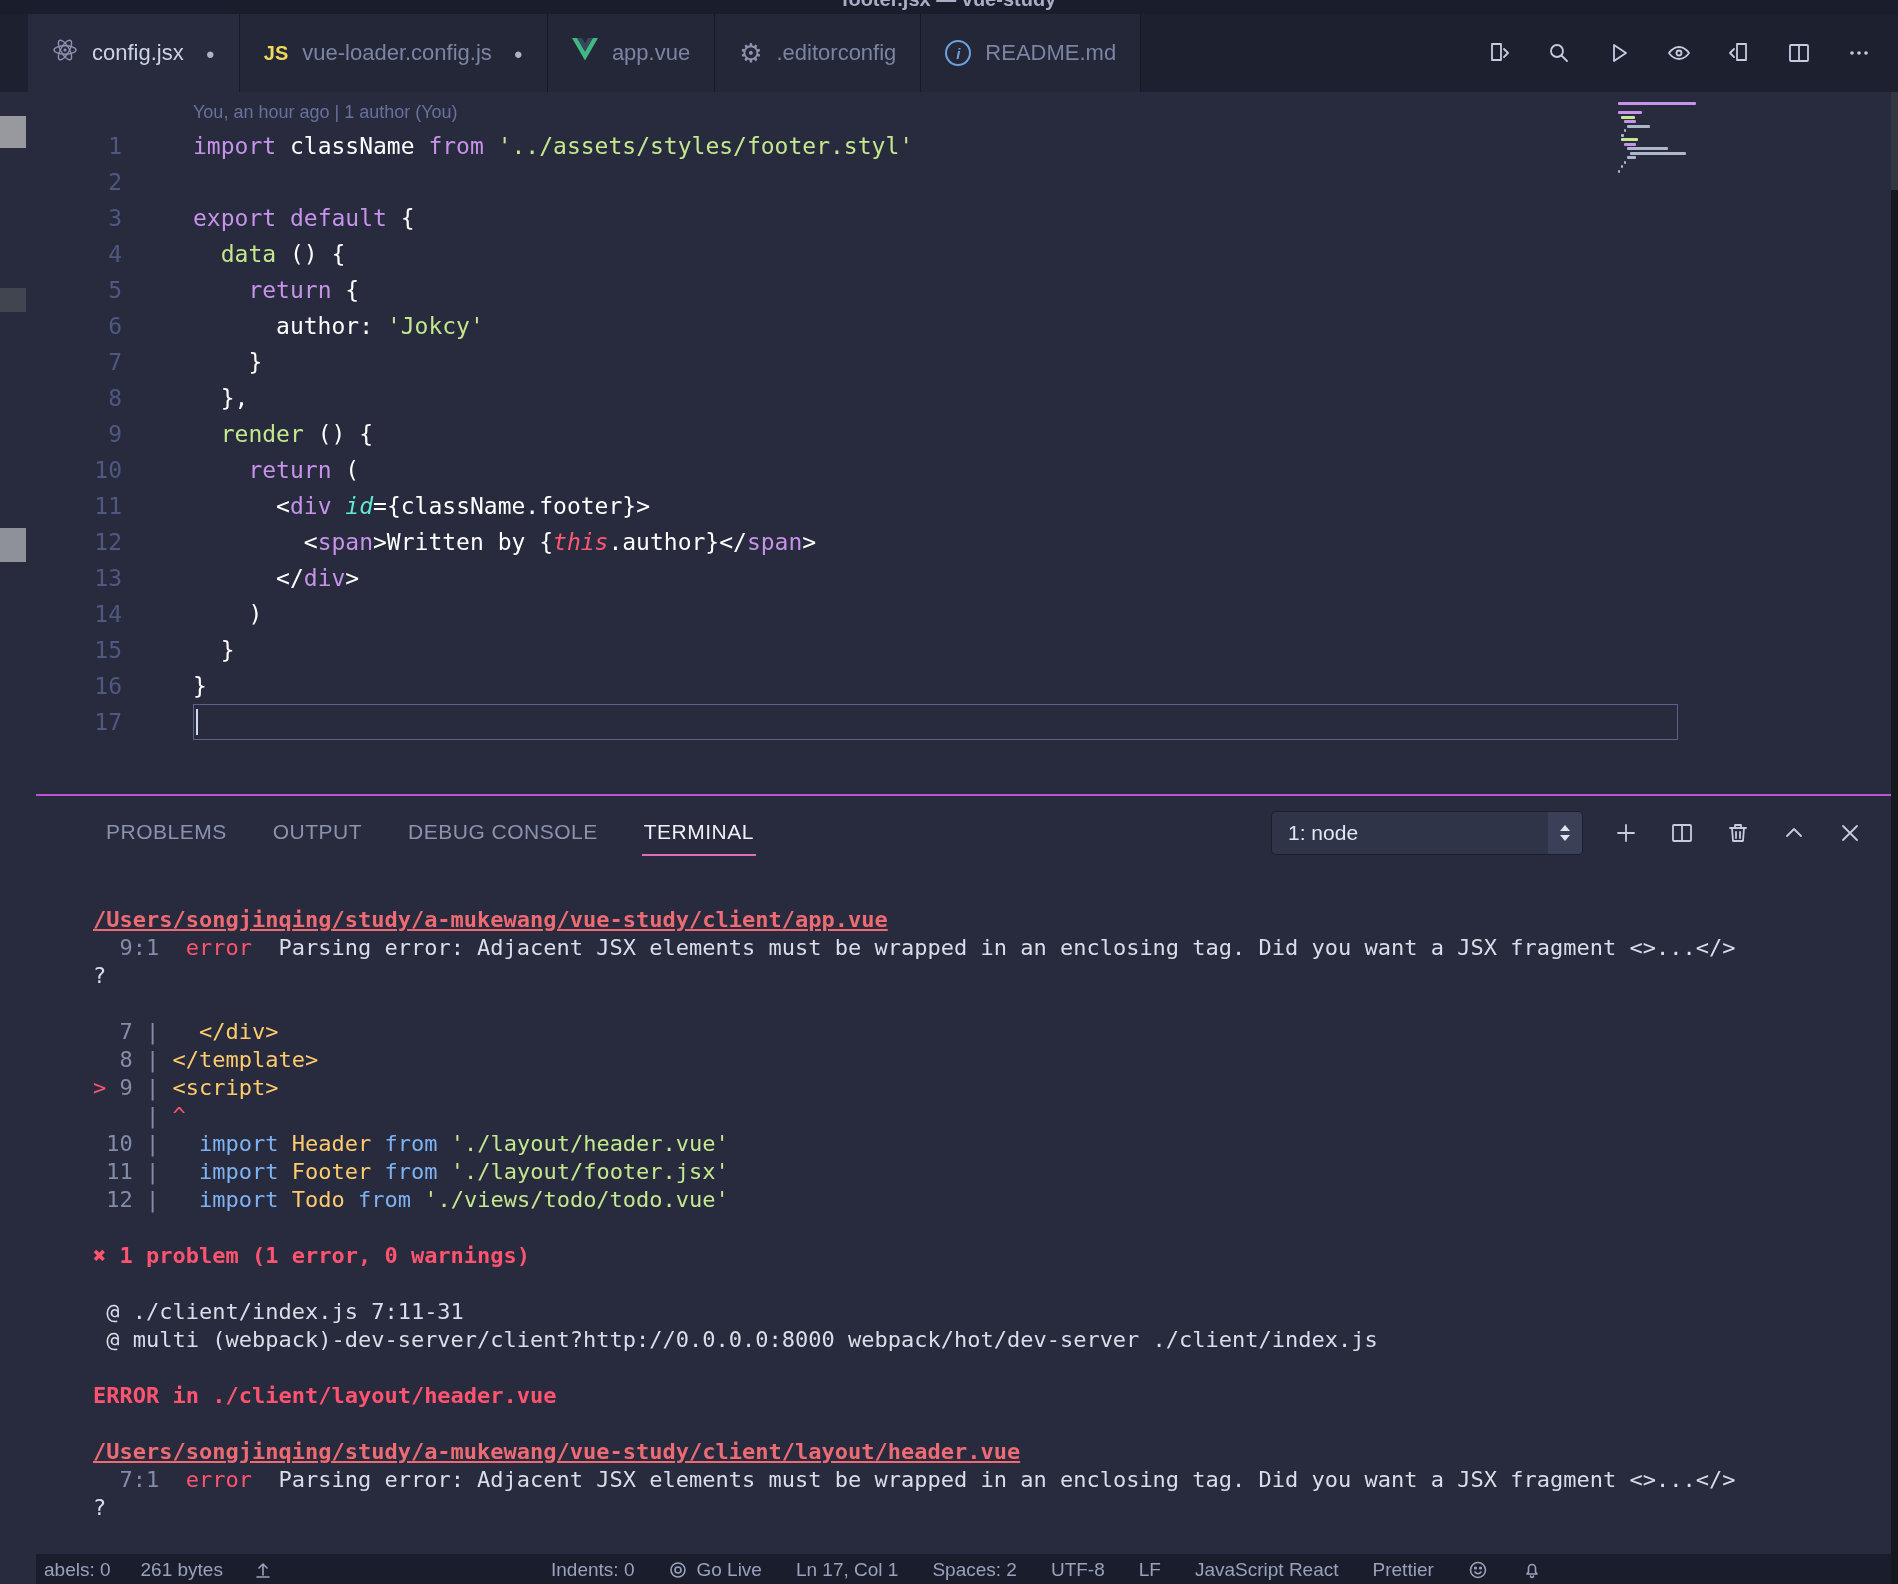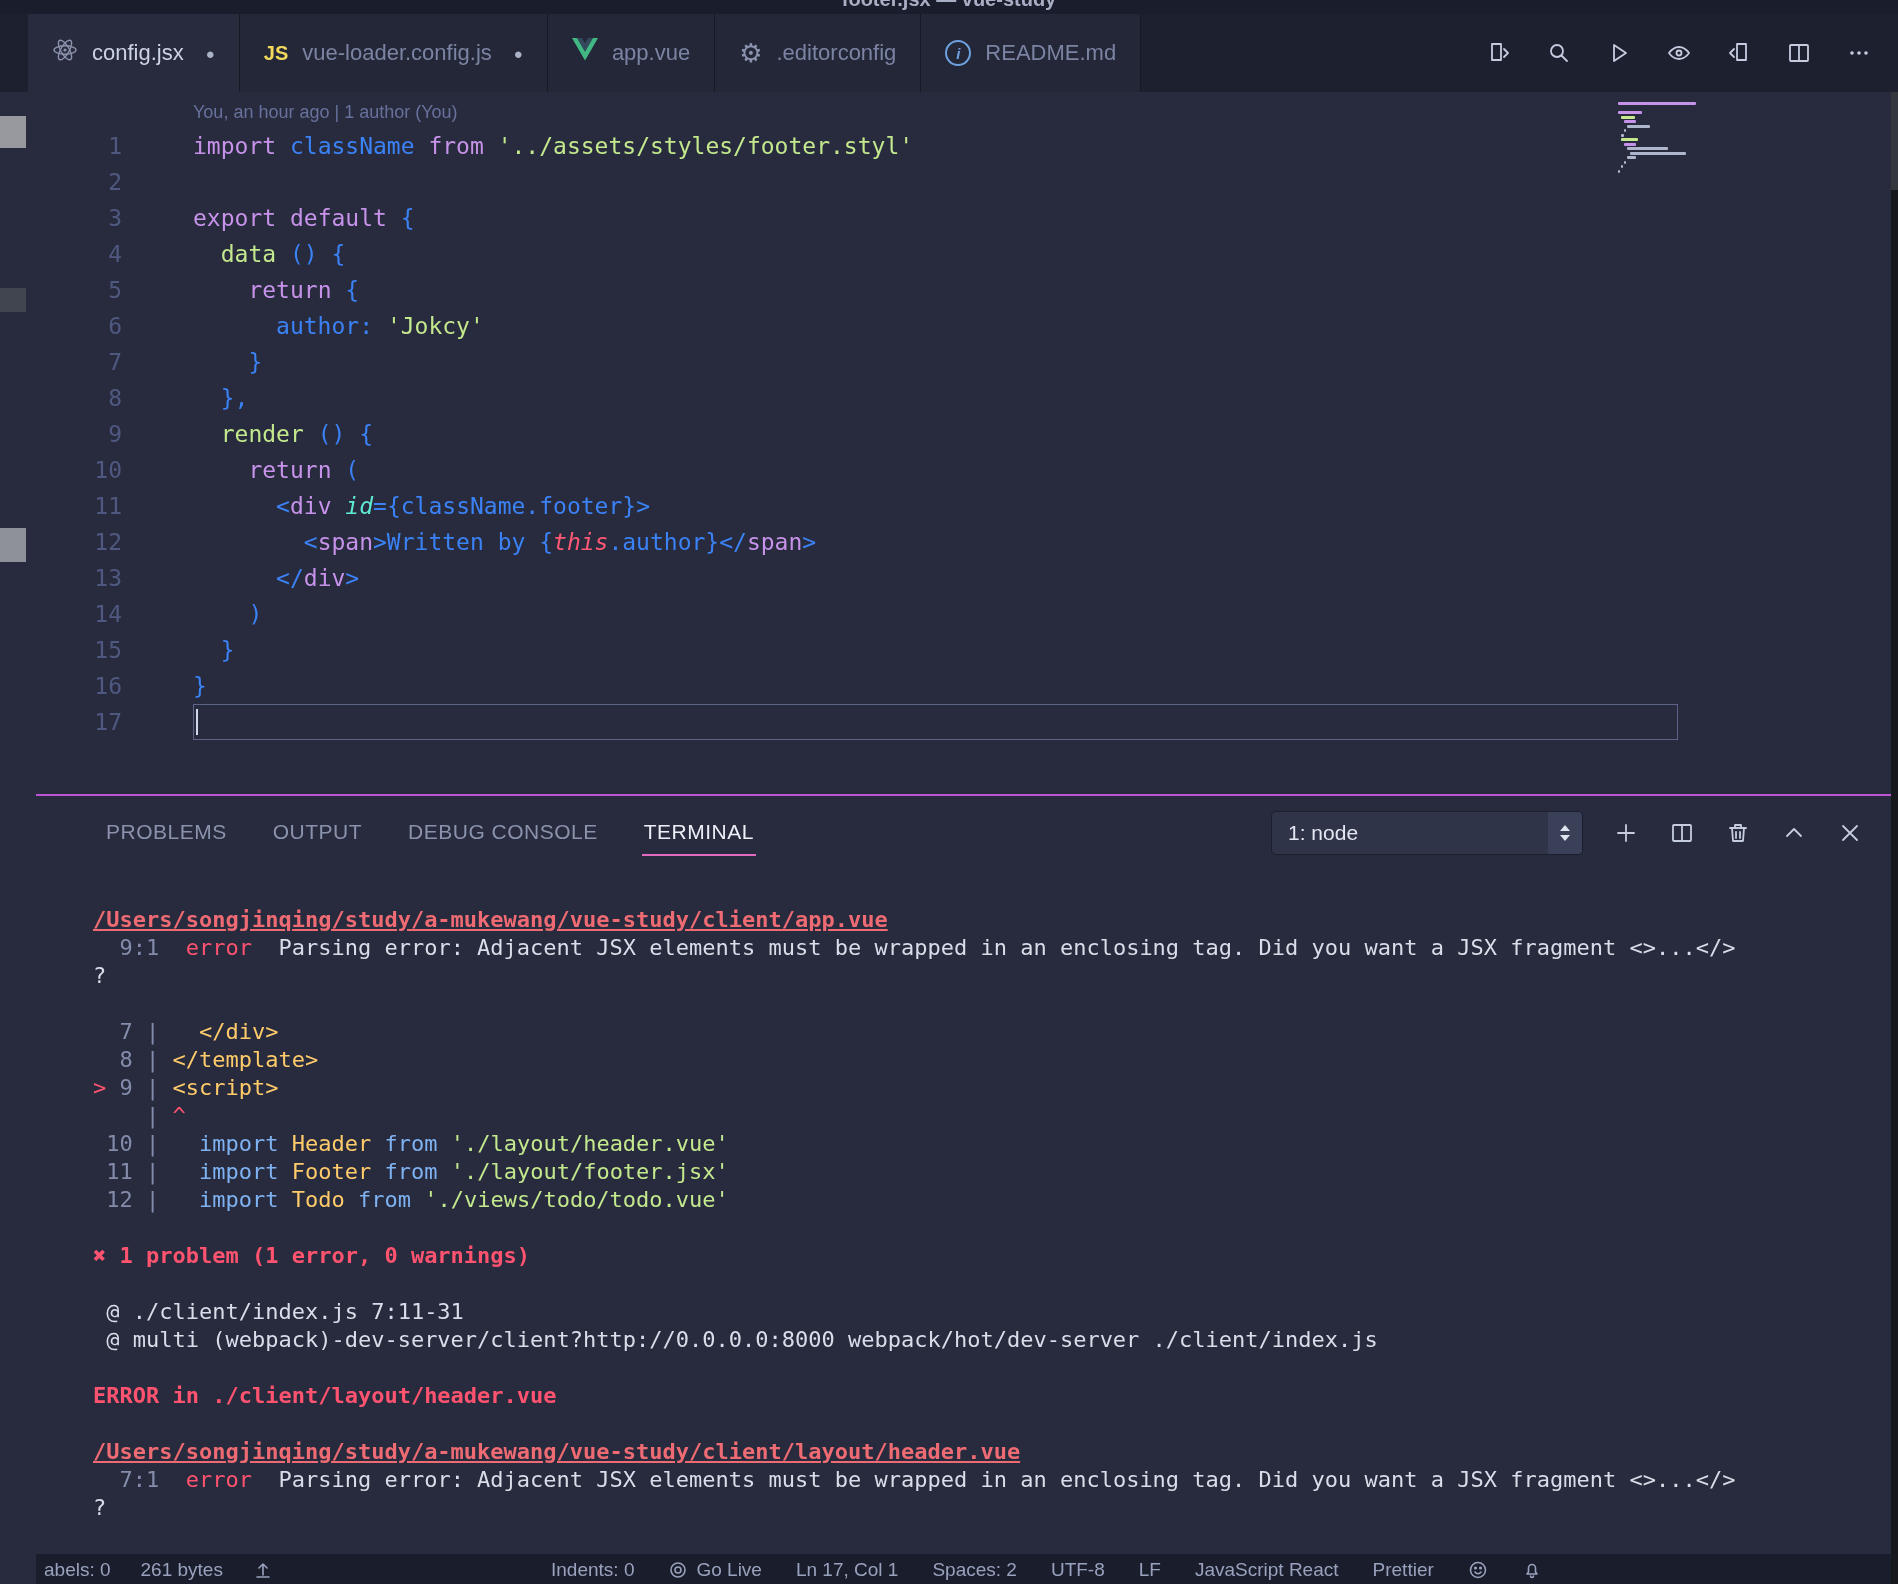--- a/index.html
+++ b/index.html
@@ -32,21 +32,21 @@
   .codelens{height:36px;line-height:40px;padding-left:157px;font-size:18px;color:#67719c;}
   .code-line{display:flex;height:36px;line-height:36px;font-family:"DejaVu Sans Mono",monospace;font-size:23px;white-space:pre;position:relative;}
   .ln{width:86px;flex:none;text-align:right;color:#4f5880;}
   .code{margin-left:71px;}
   .tk-k{color:#c792ea;}
   .tk-s{color:#c3e88d;}
   .tk-fn{color:#c3e88d;}
   .tk-tag{color:#c792ea;}
   .tk-attr{color:#5eead4;font-style:italic;}
   .tk-this{color:#ff5874;font-style:italic;}
-  .tk-w{color:#3b82f6;}
+  .tk-w{color:#ffffff;}
   .cursor-box{position:absolute;left:157px;top:0;width:1483px;height:34px;border:1px solid #5b6486;}
   .caret{position:absolute;left:2px;top:4px;width:2px;height:26px;background:#d2d8ec;}
   .minimap{position:absolute;top:10px;right:133px;width:140px;cursor:pointer;}
   .mm-line{height:3px;margin-bottom:1.5px;border-radius:1px;}
 
   
   .panel{height:760px;box-sizing:border-box;border-top:2px solid #bd54d6;background:#272b3d;}
   .panel-head{height:74px;display:flex;align-items:center;}
   .ptabs{display:flex;gap:42px;padding-left:68px;font-size:21px;letter-spacing:.5px;color:#8a92ad;}
   .ptab{padding:10px 2px 10px;cursor:pointer;border-bottom:2px solid transparent;}

